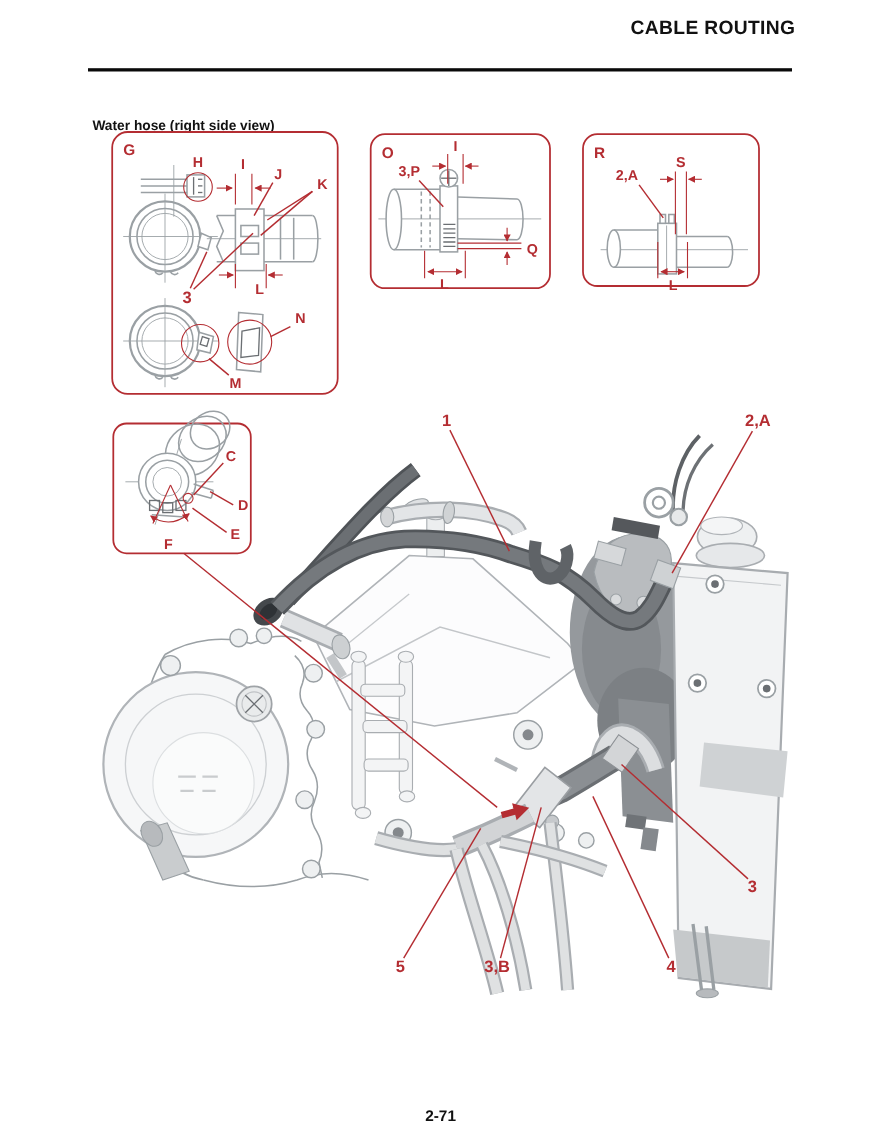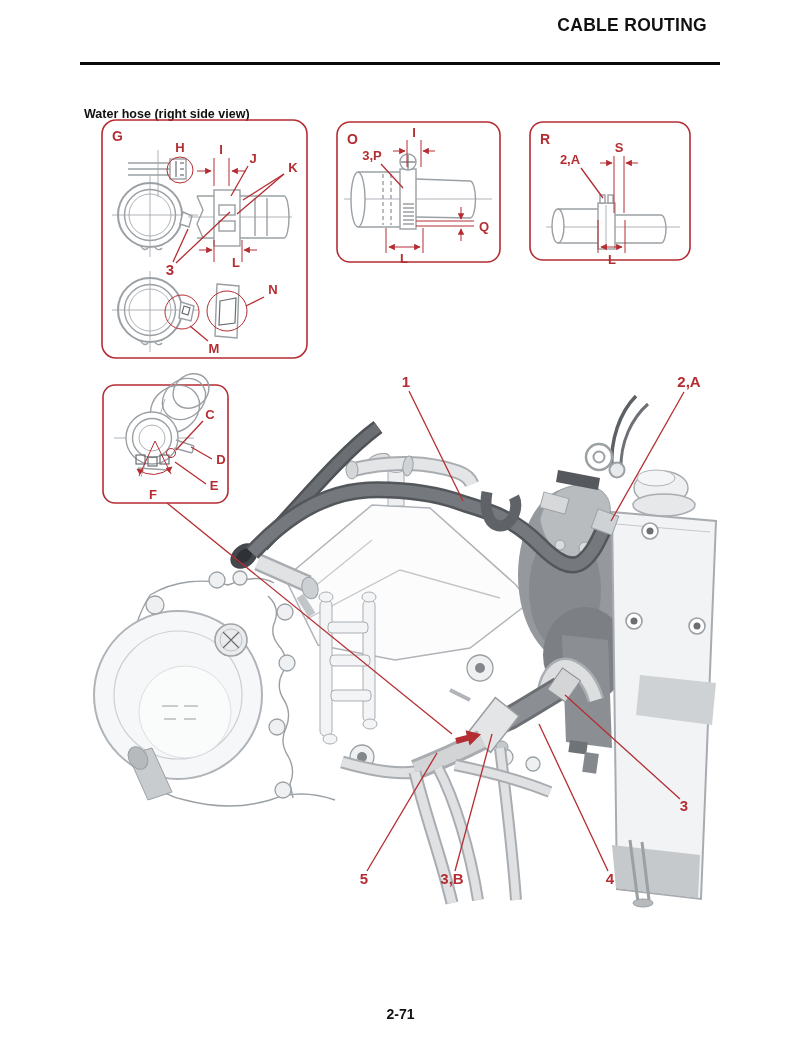--- a/index.html
+++ b/index.html
@@ -1,18 +1,18 @@
 <!DOCTYPE html>
 <html><head>
 <meta charset="utf-8">
 <style>
   html,body{margin:0;padding:0;background:#ffffff;}
   body{width:801px;height:1040px;position:relative;font-family:"Liberation Sans",sans-serif;}
   .abs{position:absolute;}
-  #header-title{top:15px;right:94px;font-size:17.5px;font-weight:bold;color:#111;letter-spacing:.3px;}
+  #header-title{top:15px;right:78px;font-size:17.5px;font-weight:bold;color:#111;letter-spacing:.3px;}
   #rule{left:80px;top:62px;width:640px;height:3px;background:#0a0a0a;}
   #section-title{left:84px;top:71px;font-size:12.5px;font-weight:bold;color:#111;margin-top:36px;}
   #page-number{top:1006px;left:0;width:801px;text-align:center;font-size:14px;font-weight:bold;color:#111;}
   svg{position:absolute;left:0;top:0;}
   
   .rt{fill:#b42d32;font-family:"Liberation Sans",sans-serif;font-weight:bold;font-size:15px;text-anchor:middle;}
   .rts{font-size:13px;}
   .rl{stroke:#b42d32;stroke-width:1.3;fill:none;}
   .rthin{stroke:#b42d32;stroke-width:1;fill:none;}
   .rbox{stroke:#b42d32;stroke-width:1.6;fill:none;}

